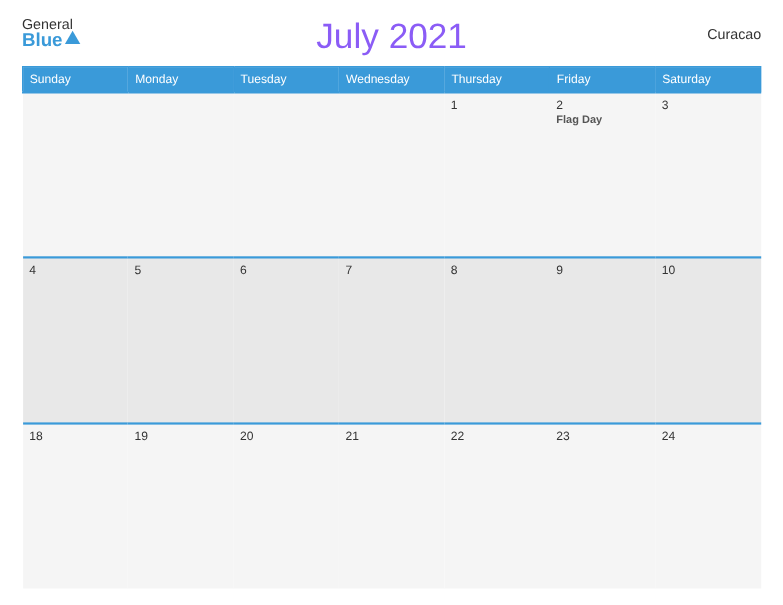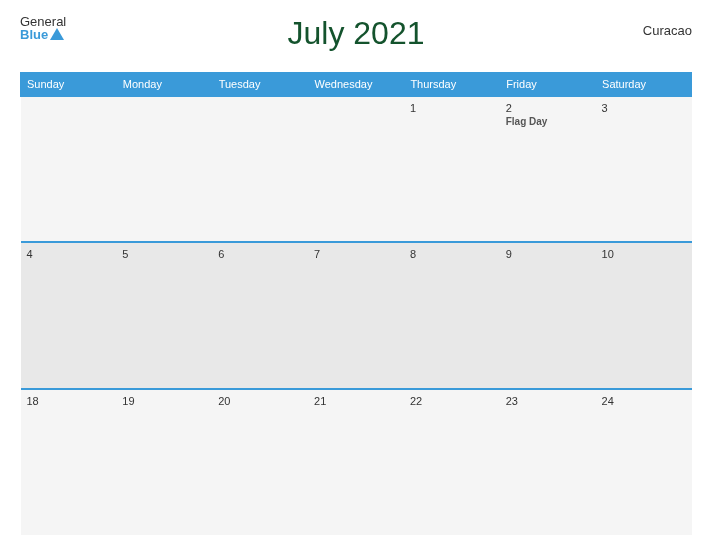--- a/index.html
+++ b/index.html
@@ -17,61 +17,60 @@
       padding: 15px 20px 15px 20px;
       display: flex;
       flex-direction: column;
     }
 
     .header {
       display: flex;
       align-items: center;
       justify-content: center;
       position: relative;
-      margin-bottom: 20px;
+      margin-bottom: 8px;
     }
 
     .logo {
       position: absolute;
       left: 0;
       top: 0;
       display: flex;
       flex-direction: column;
       line-height: 1;
     }
 
     .logo-general {
       font-size: 13px;
       color: #333;
       font-weight: normal;
     }
 
     .logo-blue {
-      font-size: 13px;
+      font-size: 17px;
       color: #3a9ad9;
       font-weight: bold;
       display: flex;
-      align-items: center;
     }
 
     .logo-triangle {
       width: 0;
       height: 0;
       border-left: 7px solid transparent;
       border-right: 7px solid transparent;
       border-bottom: 12px solid #3a9ad9;
       display: inline-block;
       margin-left: 2px;
       margin-bottom: 1px;
     }
 
     .title {
       font-size: 32px;
       font-weight: normal;
-      color: #14532d;
+      color: #8b5cf6;
       text-align: left;
     }
 
     .country {
       position: absolute;
       right: 0;
       top: 8px;
       font-size: 13px;
       color: #333;
     }

